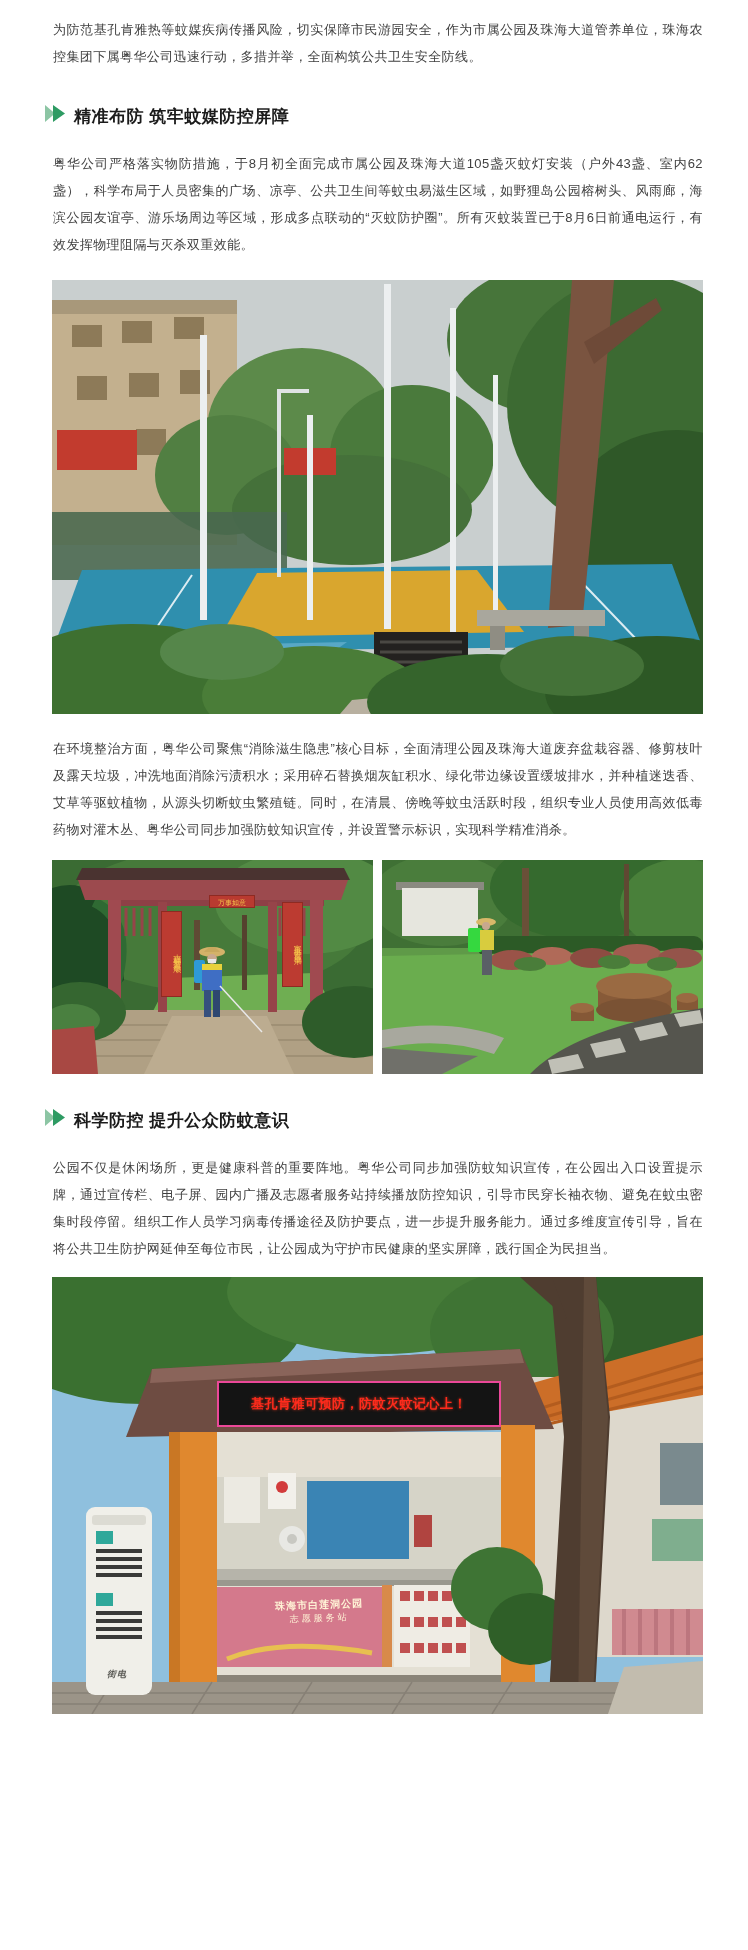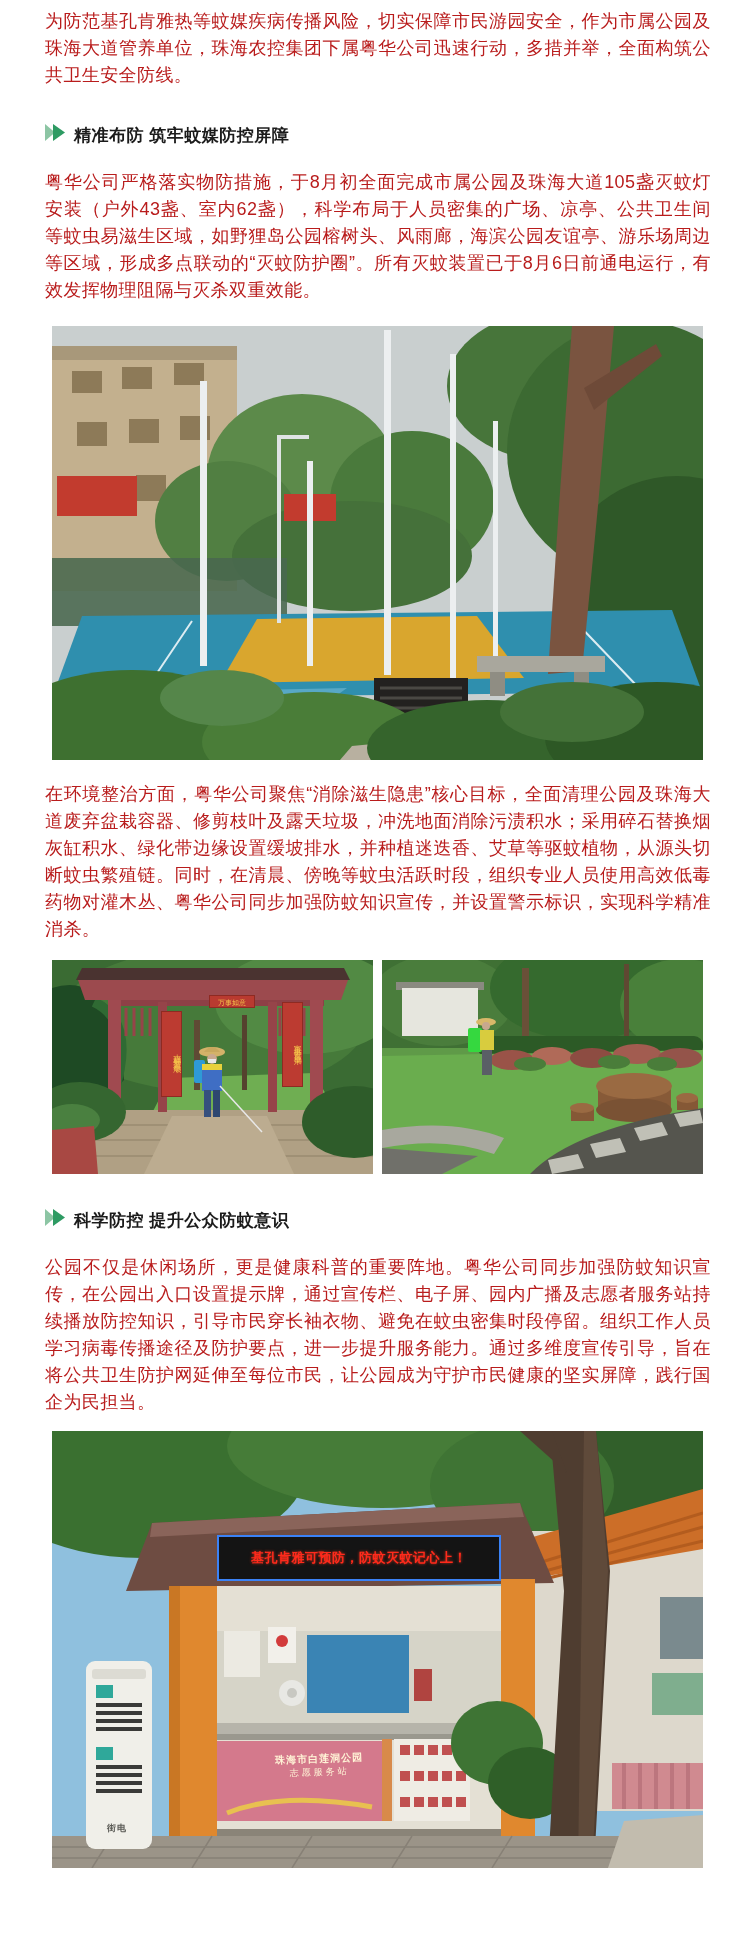--- a/index.html
+++ b/index.html
@@ -1,19 +1,19 @@
 <!DOCTYPE html>
 <html lang="zh"><head>
 <meta charset="utf-8">
 <style>
   html,body{margin:0;padding:0;background:#ffffff;}
   body{width:748px;font-family:"Liberation Sans",sans-serif;}
   .page{width:748px;min-height:1950px;background:#ffffff;box-sizing:border-box;
         padding:8px 37px 27px 45px;}
-  .para{margin:0;font-size:18px;line-height:27px;color:#b91c1c;
+  .para{margin:8px;font-size:13px;line-height:27px;color:#404040;
         text-align:justify;letter-spacing:.4px;}
   .para.after-heading{margin-top:21px;}
   .para.closing{margin-top:23px;}
   .section-heading{display:flex;align-items:flex-start;gap:8px;margin:35px 0 0 0;
         font-size:17px;line-height:24px;font-weight:bold;color:#1b1b1b;letter-spacing:.5px;}
   .h-icon{display:inline-flex;flex:0 0 auto;}
   figure{margin:0;}
   .photo{position:relative;overflow:hidden;margin-left:7px;background:#dddddd;}
   .photo svg{display:block;width:100%;height:100%;}
   .photo-full{width:651px;}
@@ -25,29 +25,29 @@
   .ovl{position:absolute;box-sizing:border-box;}
   .lintel{left:48.9%;top:16.4%;width:14.4%;height:6.1%;background:#b93a30;
         color:#f5c24a;font-size:7px;line-height:13px;text-align:center;
         border:1px solid #8e2a22;white-space:nowrap;overflow:hidden;}
   .couplet{width:6.6%;height:40%;background:#bc3b31;border:1px solid #8e2a22;
         color:#f5c24a;font-size:8px;letter-spacing:2px;text-align:center;
         writing-mode:vertical-rl;line-height:1.25;overflow:hidden;}
   .couplet.left{left:34%;top:24%;}
   .couplet.right{left:71.5%;top:19.5%;}
   .led{left:25.3%;top:23.8%;width:43.7%;height:10.6%;background:#141414;
-        border:2px solid #3b82f6;display:flex;align-items:center;justify-content:center;}
+        border:2px solid #ec4899;display:flex;align-items:center;justify-content:center;}
   .led span{color:#ff2a1c;font-size:13px;font-weight:bold;white-space:nowrap;
         letter-spacing:.5px;text-shadow:0 0 3px rgba(255,60,30,.8);}
   .kiosk-banner{left:28.5%;top:73.5%;width:25%;text-align:center;color:#fff3d6;
         transform:rotate(-2deg);}
   .kiosk-banner .t1{font-size:10px;font-weight:bold;letter-spacing:1px;line-height:14px;}
   .kiosk-banner .t2{font-size:9px;letter-spacing:3px;line-height:12px;}
   .cabinet-logo{left:6%;top:89.5%;width:8%;text-align:center;color:#5a5a55;
-        font-size:9px;font-weight:bold;letter-spacing:1px;}
+        font-size:9px;font-weight:bold;letter-spacing:1px;font-style:italic;}
 </style>
 </head>
 <body>
 
 <div class="page">
 
   <p class="para">为防范基孔肯雅热等蚊媒疾病传播风险，切实保障市民游园安全，作为市属公园及珠海大道管养单位，珠海农控集团下属粤华公司迅速行动，多措并举，全面构筑公共卫生安全防线。</p>
 
   <h2 class="section-heading">
     <span class="h-icon">

